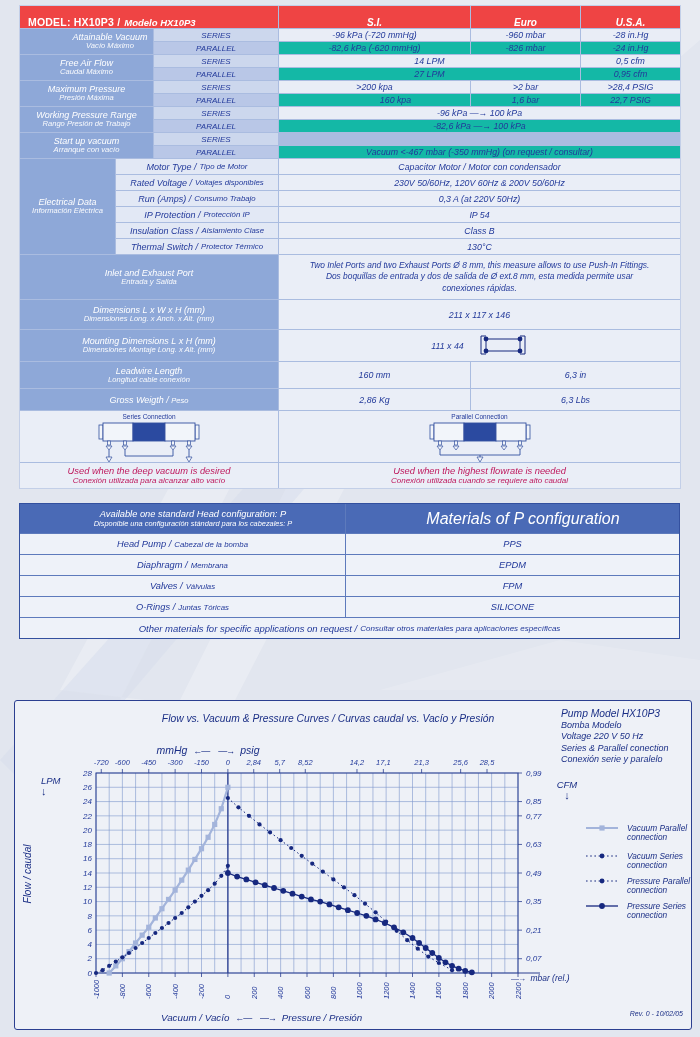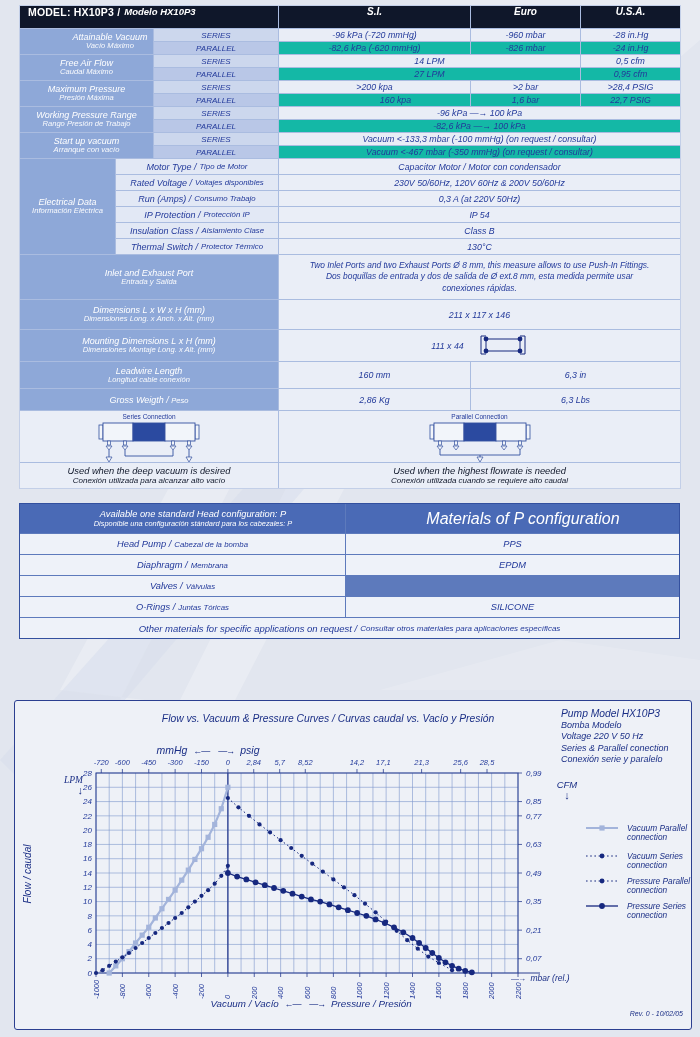--- a/index.html
+++ b/index.html
@@ -12,22 +12,22 @@
   #watermark{position:absolute;inset:0;z-index:0;}
   
   #spec-grid{
     position:absolute;left:19px;top:5px;z-index:2;
     display:grid;
     grid-template-columns:95px 37px 124px 191px 109px 99px;
     grid-template-rows:22px repeat(10,12px) repeat(6,15px) 44px 29px 31px 26px 21px 51px 25px;
     gap:1px;background:#aabce0;border:1px solid #c3cfe8;
   }
   #spec-grid>div{overflow:hidden;}
-  .hcell{background:#0f172a;color:#fff;font-weight:bold;font-style:italic;
-    display:flex;align-items:flex-start;justify-content:center;font-size:10px;}
+  .hcell{background:#ef4444;color:#fff;font-weight:bold;font-style:italic;
+    display:flex;align-items:flex-end;justify-content:center;font-size:10px;}
   .hcell.model{justify-content:flex-start;padding-left:8px;}
   .model-main{font-style:normal;font-weight:bold;font-size:10.5px;letter-spacing:.2px;}
   .model-sub{font-style:italic;font-weight:bold;font-size:9.5px;margin-left:4px;}
   .glabel{background:#8ea8d8;color:#fff;font-style:italic;text-align:center;
     display:flex;flex-direction:column;justify-content:center;align-items:center;}
   .glabel .en{font-size:9px;line-height:10px;}
   .glabel .es{font-size:7.6px;line-height:8.6px;opacity:.95;}
   .enline{font-size:9px;}
   .enline .es2{font-size:7.6px;}
   .mode{font-style:italic;color:#22399a;display:flex;align-items:center;justify-content:center;font-size:8px;}
@@ -38,21 +38,21 @@
   .val.a{background:#e9edf6;}
   .val.b{background:#14b8a6;}
   .val.c{background:#eaeef7;}
   .val.multiline{flex-direction:column;font-size:8.4px;line-height:11.5px;justify-content:center;}
   .sublabel{background:#e2e8f5;color:#22399a;font-style:italic;display:flex;align-items:center;justify-content:center;}
   .sublabel .en2{font-size:9px;}
   .sublabel .es2{font-size:7.8px;margin-left:3px;}
   .flexc{gap:14px;}
   .diag{background:#eaeef7;display:flex;flex-direction:column;align-items:center;justify-content:flex-start;padding-top:2px;}
   .dtitle{font-size:6.5px;color:#22399a;line-height:7px;margin-bottom:1px;}
-  .cap{background:#eaeef7;color:#0f172a;font-style:italic;text-align:center;
+  .cap{background:#eaeef7;color:#be185d;font-style:italic;text-align:center;
     display:flex;flex-direction:column;justify-content:center;}
   .cap .cen{font-size:9.3px;line-height:10.5px;}
   .cap .ces{font-size:8px;line-height:9px;}
   
   #mat-grid{
     position:absolute;left:19px;top:503px;z-index:2;
     display:grid;grid-template-columns:325px 333px;
     grid-template-rows:29px 20px 20px 20px 20px 20px;
     gap:1px;background:#5d7abc;border:1.5px solid #33509f;
   }
@@ -76,28 +76,28 @@
     position:absolute;left:14px;top:700px;width:676px;height:328px;z-index:2;
     background:#eef1f7;border:1.5px solid #2b3f90;border-radius:3px;
   }
   #chart-svg-holder{position:absolute;inset:0;}
   .chart-text{position:absolute;color:#1b2f86;font-style:italic;z-index:3;}
   #chart-title{left:38px;top:12px;width:550px;text-align:center;font-size:10.3px;}
   #chart-info{left:546px;top:7px;line-height:11.5px;font-size:9px;}
   #chart-info .first{font-size:10.3px;}
   #axis-units{left:108px;top:43px;width:170px;text-align:center;font-size:10.5px;}
   #axis-units .arr{font-style:normal;font-size:9px;letter-spacing:-1px;margin:0 3px;}
-  #lpm-label{left:34px;top:74px;width:34px;text-align:right;font-size:9.5px;font-family:Liberation Serif, serif;}
+  #lpm-label{left:26px;top:74px;width:34px;text-align:left;font-size:9.5px;}
   #lpm-label .down,#cfm-label .down{font-style:normal;font-size:11px;line-height:11px;}
   #cfm-label{left:532px;top:78px;width:40px;text-align:center;font-size:9.5px;}
   #flow-axis-label{left:-34px;top:166px;width:96px;height:14px;text-align:center;font-size:10px;
     transform:rotate(-90deg);}
   #mbar-label{left:496px;top:272px;font-size:8.5px;}
   #mbar-label .arr{font-style:normal;font-size:8px;letter-spacing:-1px;margin-right:3px;}
-  #bottom-axis-label{left:146px;top:297px;width:300px;text-align:center;font-size:9.8px;}
+  #bottom-axis-label{left:146px;top:311px;width:300px;font-size:9.8px;}
   #bottom-axis-label .arr{font-style:normal;font-size:9px;letter-spacing:-1px;margin:0 3px;}
   #chart-rev{right:8px;top:309px;font-size:7px;}
 </style>
 </head>
 <body>
 
 <svg id="watermark" width="700" height="1037">
   <g opacity="0.45">
     <polygon points="430,0 700,0 700,40 480,230 430,190" fill="#ffffff" opacity="0.5"></polygon>
     <polygon points="60,690 200,430 260,430 120,700 180,700 330,400 390,400 230,710" fill="#ffffff" opacity="0.55"></polygon>
@@ -154,21 +154,20 @@
     </div>
     <div class="mode a" style="grid-area: 8 / 3;">SERIES</div>
     <div class="val a" style="grid-area: 8 / 4 / auto / span 3;">-96 kPa  —→  100 kPa</div>
     <div class="mode b" style="grid-area: 9 / 3;">PARALLEL</div>
     <div class="val b" style="grid-area: 9 / 4 / auto / span 3;">-82,6 kPa  —→  100 kPa</div>
     <div class="glabel" style="grid-area: 10 / 1 / span 2 / span 2;">
       <div class="en">Start up vacuum</div>
       <div class="es">Arranque con vacío</div>
     </div>
     <div class="mode a" style="grid-area: 10 / 3;">SERIES</div>
-    <div class="val a" style="grid-area: 10 / 4 / auto / span 3;">Vacuum &lt;-133,3 mbar (-100 mmHg)  (on request / consultar)</div>
     <div class="mode b" style="grid-area: 11 / 3;">PARALLEL</div>
     <div class="val b" style="grid-area: 11 / 4 / auto / span 3;">Vacuum &lt;-467 mbar (-350 mmHg)  (on request / consultar)</div>
     <div class="glabel" style="grid-area: 12 / 1 / span 6;">
       <div class="en">Electrical Data</div>
       <div class="es">Información Eléctrica</div>
     </div>
     <div class="sublabel" style="grid-area: 12 / 2 / auto / span 2;">
       <span class="en2">Motor Type /</span>
       <span class="es2">Tipo de Motor</span>
     </div>
@@ -314,20 +313,21 @@
     <div class="mcell value" style="grid-area: 2 / 2;">PPS</div>
     <div class="mcell" style="grid-area: 3 / 1;">
       <span class="en2">Diaphragm /</span>
       <span class="es2">Membrana</span>
     </div>
     <div class="mcell value" style="grid-area: 3 / 2;">EPDM</div>
     <div class="mcell" style="grid-area: 4 / 1;">
       <span class="en2">Valves /</span>
       <span class="es2">Válvulas</span>
     </div>
+    <div class="mcell value" style="grid-area: 4 / 2;">FPM</div>
     <div class="mcell" style="grid-area: 5 / 1;">
       <span class="en2">O-Rings /</span>
       <span class="es2">Juntas Tóricas</span>
     </div>
     <div class="mcell value" style="grid-area: 5 / 2;">SILICONE</div>
   </div>
 
 <div id="chart-panel">
   <div id="chart-svg-holder"><svg width="676" height="328" viewBox="0 0 676 328">
         <g>

